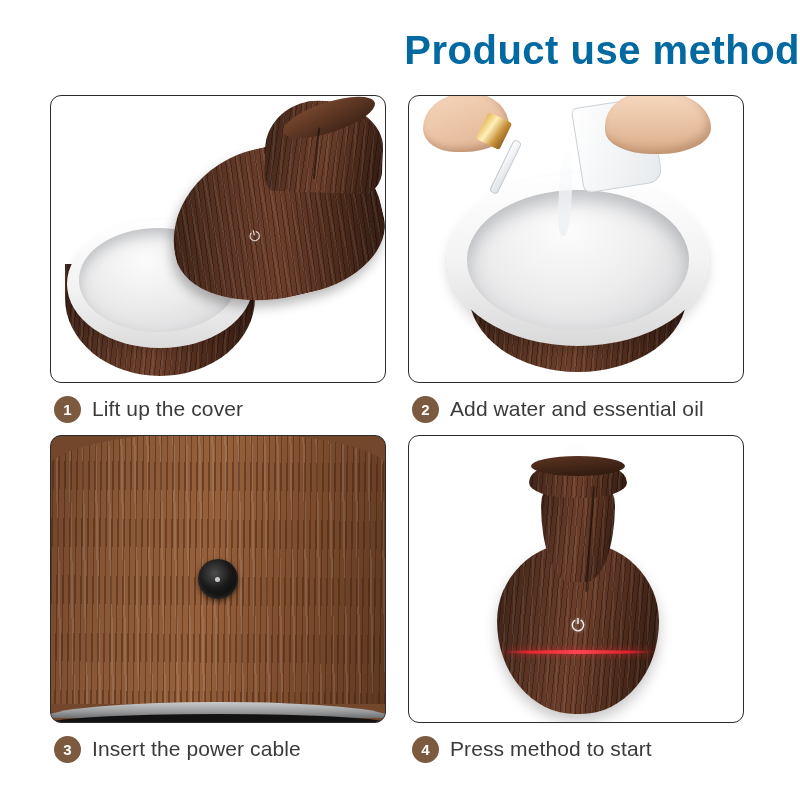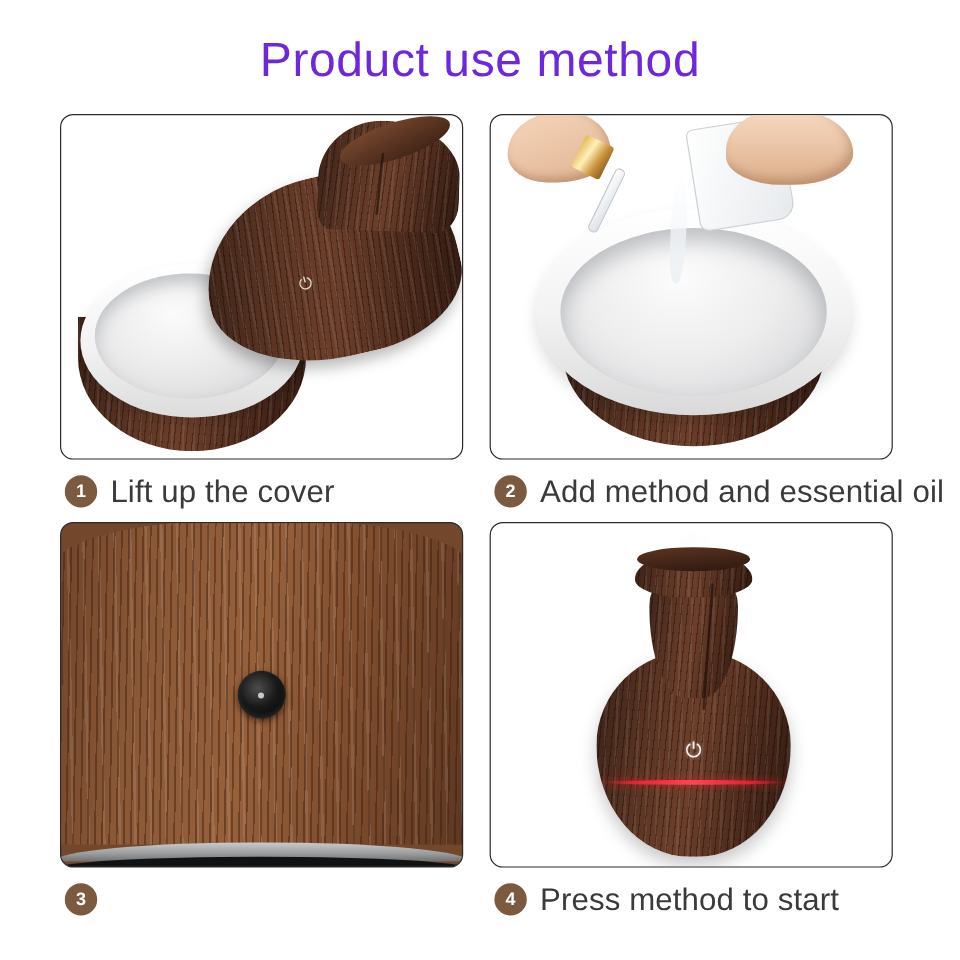--- a/index.html
+++ b/index.html
@@ -8,25 +8,25 @@
     font-family:"Liberation Sans", sans-serif;
     -webkit-font-smoothing:antialiased;
     overflow:hidden;
   }
 
   .page { position:relative; width:800px; height:800px; background:#fff; }
 
   
   .title {
     position:absolute; top:28px; left:0; width:800px;
-    text-align:center;
+    text-align:right;
     font-size:40px;
-    font-weight:400;
+    font-weight:700;
     letter-spacing:0.5px;
-    color:#6d28d9;
+    color:#0369a1;
   }
 
   
   .grid {
     position:absolute; top:95px; left:50px;
     width:700px; height:650px;
     display:grid;
     grid-template-columns:336px 336px;
     grid-template-rows:288px 52px 288px 52px;
     column-gap:22px;
@@ -51,21 +51,21 @@
     width:27px; height:27px;
     border-radius:50%;
     background:#7B5A3F;
     color:#ffffff;
     font-size:15px;
     font-weight:700;
     display:flex; align-items:center; justify-content:center;
     line-height:1;
   }
   .caption-text {
-    font-size:26px;
+    font-size:21px;
     font-weight:300;
     color:#3A3A3A;
     letter-spacing:0.1px;
     white-space:nowrap;
   }
 
   
   .woodDark {
     background:
       repeating-linear-gradient(96deg, rgba(0,0,0,.30) 0px, rgba(0,0,0,.30) 1px, rgba(255,255,255,0) 1px, rgba(255,255,255,0) 5px),
@@ -329,21 +329,21 @@
       <div class="hand2"></div>
       <div class="pour"></div>
     </div>
 
     <div class="caption">
       <div class="badge">1</div>
       <div class="caption-text">Lift up the cover</div>
     </div>
     <div class="caption">
       <div class="badge">2</div>
-      <div class="caption-text">Add method and essential oil</div>
+      <div class="caption-text">Add water and essential oil</div>
     </div>
 
     <div class="panel p3">
       <div class="surface woodMid"></div>
       <div class="port">
         <div class="portPin"></div>
       </div>
       <div class="rim"></div>
       <div class="rimShadow"></div>
     </div>
@@ -356,20 +356,21 @@
         <div class="flare woodDark"></div>
         <div class="lip"></div>
         <div class="seam4"></div>
         <div class="pwr4">⏻</div>
         <div class="led"></div>
       </div>
     </div>
 
     <div class="caption">
       <div class="badge">3</div>
+      <div class="caption-text">Insert the power cable</div>
     </div>
     <div class="caption">
       <div class="badge">4</div>
       <div class="caption-text">Press method to start</div>
     </div>
 
   </div>
 </div>
 
 </body></html>

